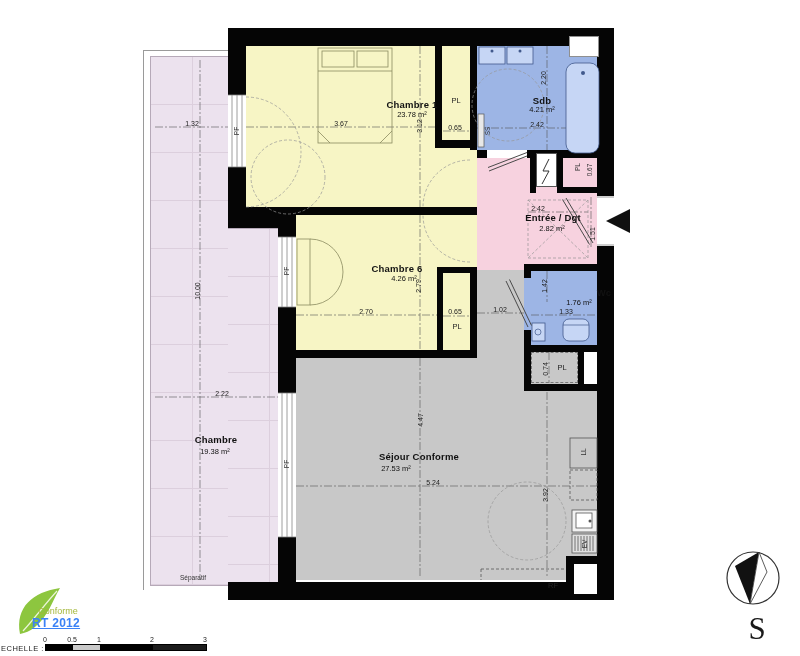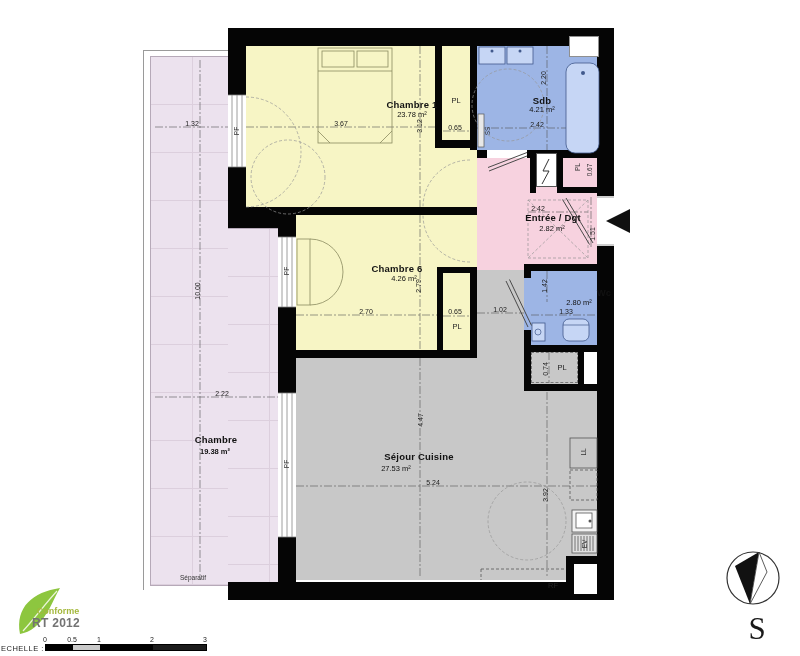--- a/index.html
+++ b/index.html
@@ -15,22 +15,22 @@
   .rim{position:absolute;z-index:1;}
   svg.overlay{position:absolute;left:0;top:0;z-index:5;pointer-events:none;}
   .lbl{position:absolute;z-index:6;white-space:nowrap;transform:translate(-50%,-50%);line-height:1;}
   .rot{transform:translate(-50%,-50%) rotate(-90deg);}
   .n{font-weight:bold;font-size:9.5px;letter-spacing:.2px;}
   .a{font-size:7.5px;}
   .d{font-size:7px;color:#222;}
   .s{font-size:7.5px;color:#222;}
   .tiny{font-size:6.5px;color:#333;}
   .compass-s{font-family:"Liberation Serif",serif;font-size:31px;font-weight:400;color:#1a1a1a;}
-  .logo1{font-size:9px;font-weight:700;color:#a4b83c;}
-  .logo2{font-size:12px;font-weight:800;color:#737373;letter-spacing:.3px;}
+  .logo1{font-size:9px;font-weight:400;color:#a4b83c;}
+  .logo2{font-size:12px;font-weight:800;color:#3b82f6;letter-spacing:.3px;text-decoration:underline;}
   .scale-lbl{position:absolute;z-index:6;font-size:7.5px;color:#222;transform:translate(0,-50%);letter-spacing:.5px;}
   .tick{font-size:7px;}
   .bar{position:absolute;z-index:6;height:5px;border:1px solid #000;display:flex;}
   .bar div{height:100%;}
 </style>
 </head>
 <body>
 
 <div id="stage">
 
@@ -219,35 +219,35 @@
   <span class="lbl tiny rot" style="left:590px;top:170px;">0.67</span>
 
   <span class="lbl n" style="left:397px;top:269px;">Chambre 6</span>
   <span class="lbl a" style="left:404px;top:279px;">4.26 m²</span>
   <span class="lbl d rot" style="left:418px;top:286px;">2.79</span>
   <span class="lbl d" style="left:366px;top:311px;">2.70</span>
   <span class="lbl d" style="left:455px;top:311px;">0.65</span>
   <span class="lbl s" style="left:457px;top:327px;">PL</span>
 
   <span class="lbl n" style="left:580px;top:293px;margin-left:24px;">Wc</span>
-  <span class="lbl a" style="left:579px;top:303px;">2.80 m²</span>
+  <span class="lbl a" style="left:579px;top:303px;">1.76 m²</span>
   <span class="lbl d rot" style="left:544px;top:286px;">1.42</span>
   <span class="lbl d" style="left:566px;top:311px;">1.33</span>
   <span class="lbl d" style="left:500px;top:309px;">1.02</span>
   <span class="lbl d rot" style="left:545px;top:369px;">0.74</span>
   <span class="lbl s" style="left:562px;top:368px;">PL</span>
 
-  <span class="lbl n" style="left:419px;top:457px;">Séjour Cuisine</span>
+  <span class="lbl n" style="left:419px;top:457px;">Séjour Conforme</span>
   <span class="lbl a" style="left:396px;top:469px;">27.53 m²</span>
   <span class="lbl d rot" style="left:420px;top:420px;">4.47</span>
   <span class="lbl d" style="left:433px;top:482px;">5.24</span>
   <span class="lbl d rot" style="left:545px;top:495px;">3.92</span>
 
   <span class="lbl n" style="left:216px;top:440px;">Chambre</span>
-  <span class="lbl a" style="left:215px;top:452px;font-weight:bold;">19.38 m²</span>
+  <span class="lbl a" style="left:215px;top:452px;">19.38 m²</span>
   <span class="lbl d" style="left:192px;top:123px;">1.32</span>
   <span class="lbl d rot" style="left:197px;top:291px;">10.00</span>
   <span class="lbl d" style="left:222px;top:393px;">2.22</span>
   <span class="lbl tiny" style="left:193px;top:578px;">Séparatif</span>
 
   <span class="lbl tiny rot" style="left:237px;top:131px;">PF</span>
   <span class="lbl tiny rot" style="left:287px;top:271px;">PF</span>
   <span class="lbl tiny rot" style="left:287px;top:464px;">PF</span>
 
   <span class="lbl tiny rot" style="left:584px;top:452px;">LL</span>

